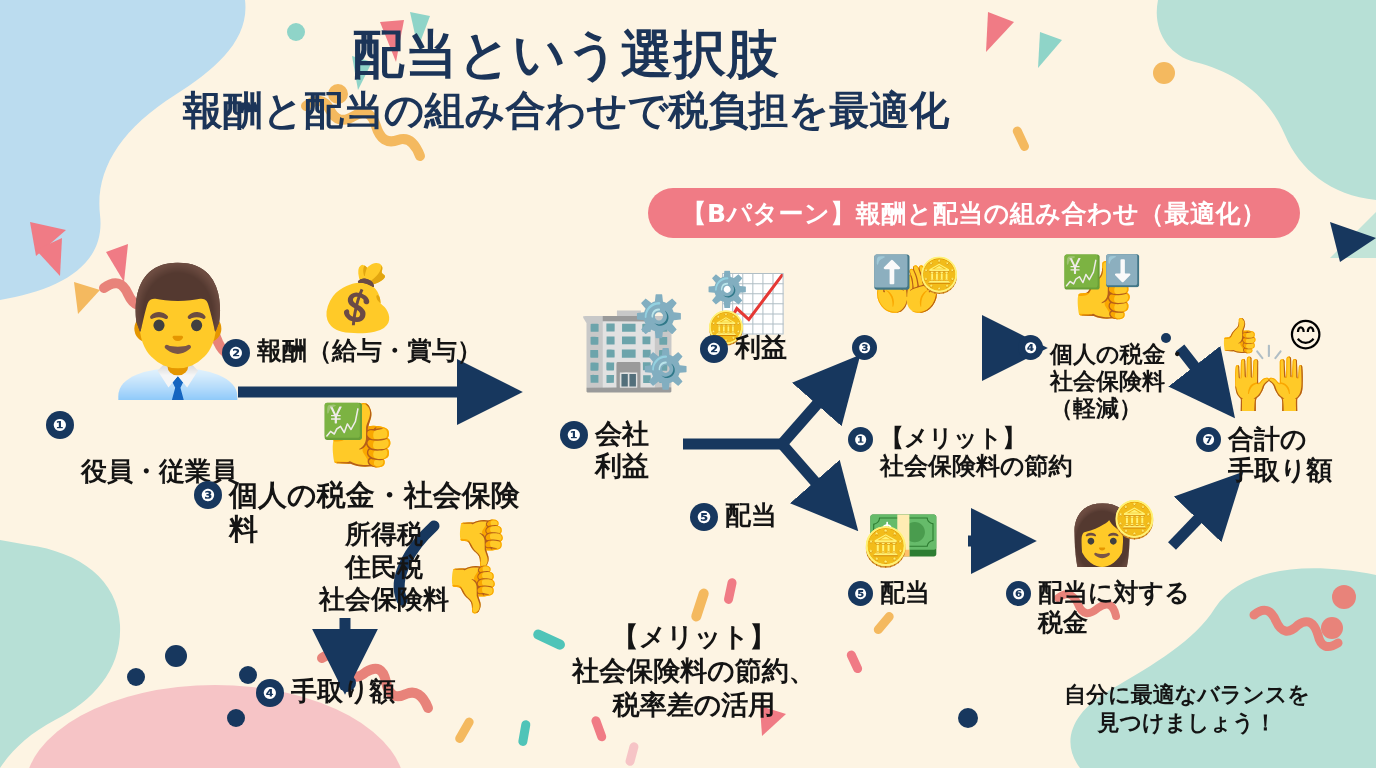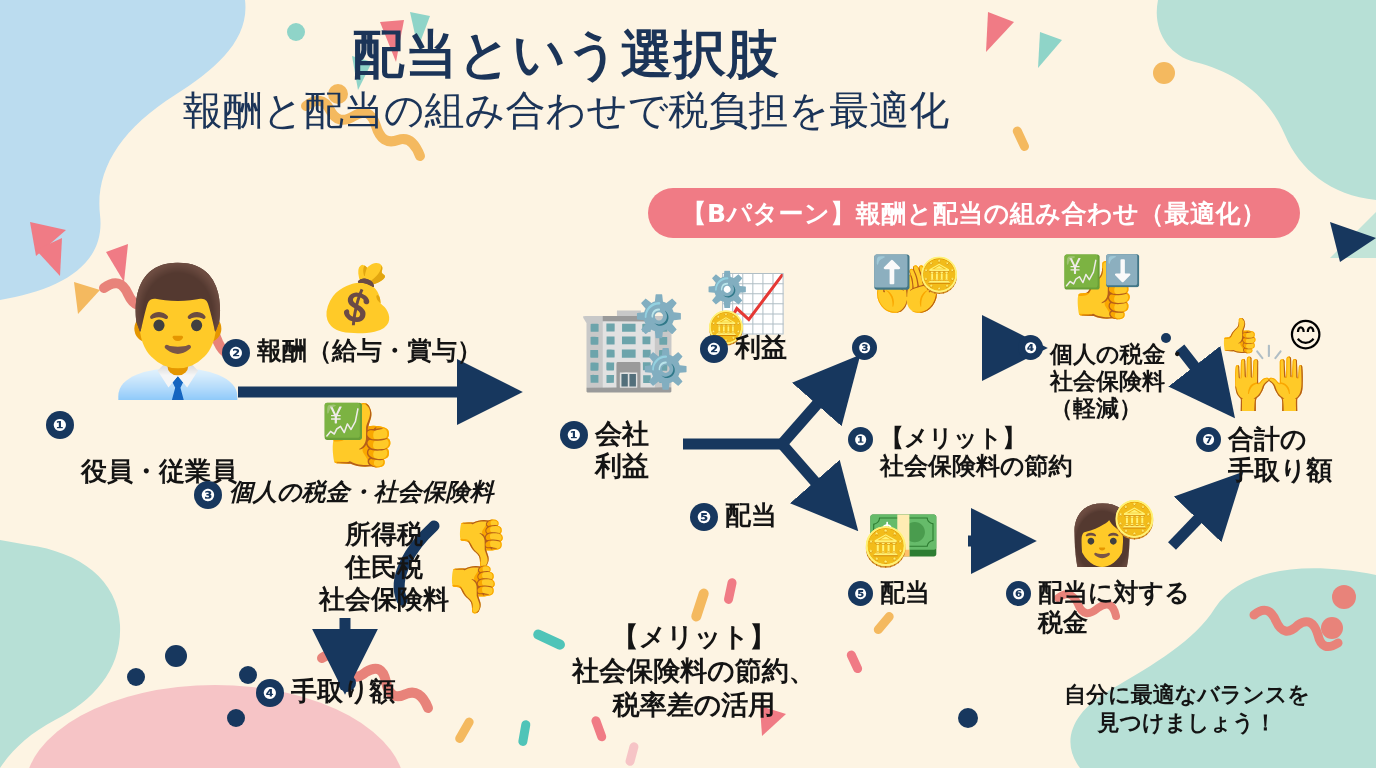--- a/index.html
+++ b/index.html
@@ -23,21 +23,21 @@
 
   
   .content { position: absolute; inset: 0; z-index: 5; }
 
   .title-wrap { position: absolute; top: 26px; left: 0; width: 1132px; text-align: center; }
   .main-title {
     font-size: 52px; font-weight: 700; color: #1B3458; letter-spacing: 1px;
     line-height: 1.08; font-family: "DejaVu Sans", "Liberation Sans", sans-serif;
   }
   .sub-title {
-    font-size: 40px; font-weight: 400; color: #1B3458; letter-spacing: 0px;
+    font-size: 40px; font-weight: 700; color: #1B3458; letter-spacing: 0px;
     margin-top: 6px; line-height: 1.1;
     font-family: "DejaVu Sans", "Liberation Sans", sans-serif;
   }
 
   .pill {
     position: absolute; border-radius: 30px; color: #fff;
     font-size: 25px; font-weight: 700; display: flex; align-items: center;
     justify-content: center; letter-spacing: 0.5px;
     font-family: "DejaVu Sans", "Liberation Sans", sans-serif;
   }
@@ -186,21 +186,21 @@
     <div class="emoji" style="left:318px; top:266px; font-size:64px;">💰</div>
     <div class="node row" style="left:222px; top:336px; width:300px;">
       <div class="num">❷</div>
       <div class="lbl" style="font-size:25px;">報酬（給与・賞与）</div>
     </div>
 
     <div class="emoji" style="left:322px; top:404px; font-size:62px;">👍</div>
     <div class="emoji" style="left:322px; top:404px; font-size:34px;">💹</div>
     <div class="node row" style="left:194px; top:478px; width:350px;">
       <div class="num">❸</div>
-      <div class="lbl" style="font-size:24px;font-style:italic;">個人の税金・社会保険料</div>
+      <div class="lbl" style="font-size:29px;">個人の税金・社会保険料</div>
     </div>
 
     <div class="plain" style="left:224px; top:518px; width:320px; font-size:26px;">所得税
 住民税
 社会保険料</div>
 
     <div class="emoji" style="left:452px; top:520px; font-size:46px;">👎</div>
     <div class="emoji" style="left:444px; top:566px; font-size:46px;">👎</div>
 
     <div class="node row" style="left:256px; top:676px; width:260px;">

